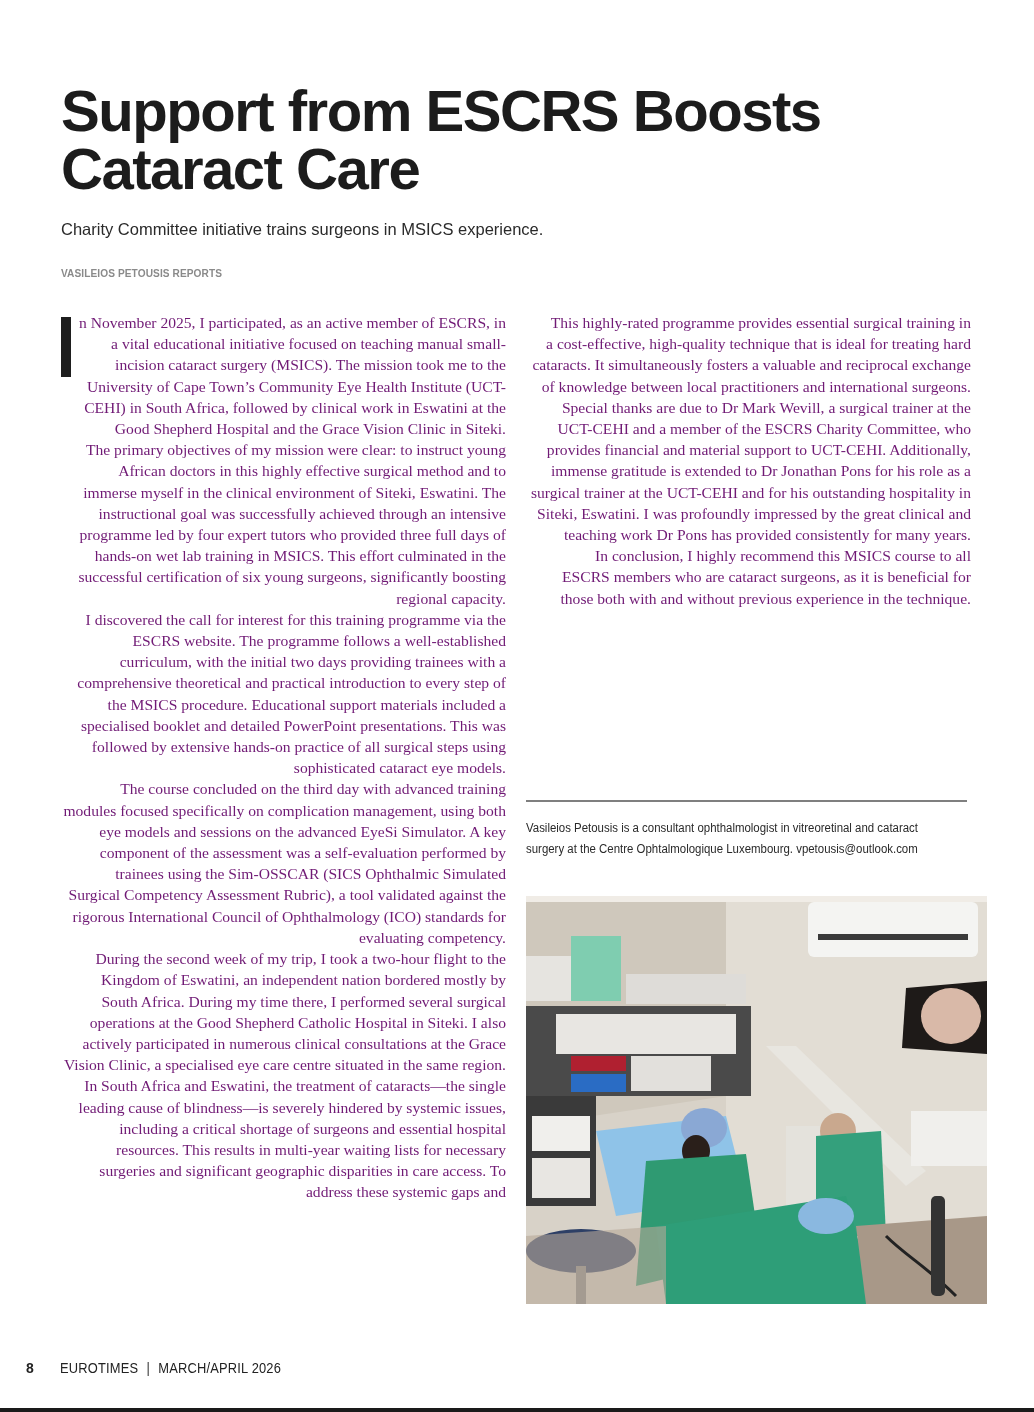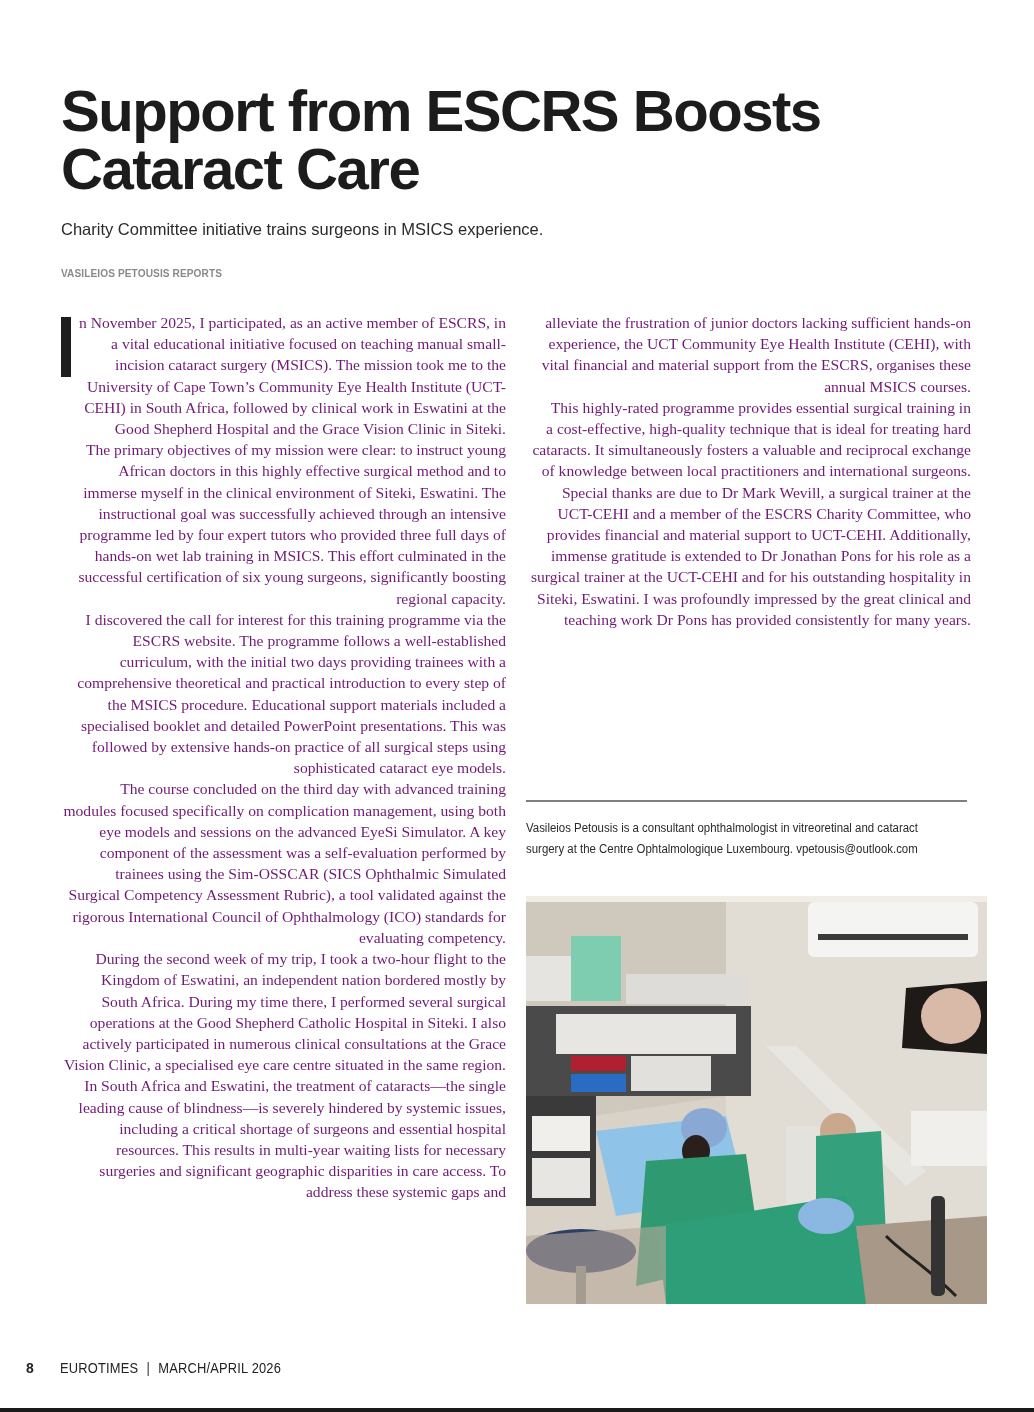--- a/index.html
+++ b/index.html
@@ -86,23 +86,23 @@
 <div class="col col-left">
   <p class="first"><span class="dropcap"></span><span>n November 2025, I participated, as an active member of ESCRS, in a vital educational initiative focused on teaching manual small-incision cataract surgery (MSICS). The mission took me to the University of Cape Town’s Community Eye Health Institute (UCT-CEHI) in South Africa, followed by clinical work in Eswatini at the Good Shepherd Hospital and the Grace Vision Clinic in Siteki.</span></p>
   <p>The primary objectives of my mission were clear: to instruct young African doctors in this highly effective surgical method and to immerse myself in the clinical environment of Siteki, Eswatini. The instructional goal was successfully achieved through an intensive programme led by four expert tutors who provided three full days of hands-on wet lab training in MSICS. This effort culminated in the successful certification of six young surgeons, significantly boosting regional capacity.</p>
   <p>I discovered the call for interest for this training programme via the ESCRS website. The programme follows a well-established curriculum, with the initial two days providing trainees with a comprehensive theoretical and practical introduction to every step of the MSICS procedure. Educational support materials included a specialised booklet and detailed PowerPoint presentations. This was followed by extensive hands-on practice of all surgical steps using sophisticated cataract eye models.</p>
   <p>The course concluded on the third day with advanced training modules focused specifically on complication management, using both eye models and sessions on the advanced EyeSi Simulator. A key component of the assessment was a self-evaluation performed by trainees using the Sim-OSSCAR (SICS Ophthalmic Simulated Surgical Competency Assessment Rubric), a tool validated against the rigorous International Council of Ophthalmology (ICO) standards for evaluating competency.</p>
   <p>During the second week of my trip, I took a two-hour flight to the Kingdom of Eswatini, an independent nation bordered mostly by South Africa. During my time there, I performed several surgical operations at the Good Shepherd Catholic Hospital in Siteki. I also actively participated in numerous clinical consultations at the Grace Vision Clinic, a specialised eye care centre situated in the same region.</p>
   <p>In South Africa and Eswatini, the treatment of cataracts—the single leading cause of blindness—is severely hindered by systemic issues, including a critical shortage of surgeons and essential hospital resources. This results in multi-year waiting lists for necessary surgeries and significant geographic disparities in care access. To address these systemic gaps and</p>
 </div>
 
 <div class="col col-right">
-  <p class="cont">alleviate the frustration of junior doctors lacking sufficient hands-on experience, the UCT Community Eye Health Institute (CEHI), with vital financial and material support from the ESCRS, organises these annual MSICS courses.</p>
   <p>This highly-rated programme provides essential surgical training in a cost-effective, high-quality technique that is ideal for treating hard cataracts. It simultaneously fosters a valuable and reciprocal exchange of knowledge between local practitioners and international surgeons.</p>
   <p>Special thanks are due to Dr Mark Wevill, a surgical trainer at the UCT-CEHI and a member of the ESCRS Charity Committee, who provides financial and material support to UCT-CEHI. Additionally, immense gratitude is extended to Dr Jonathan Pons for his role as a surgical trainer at the UCT-CEHI and for his outstanding hospitality in Siteki, Eswatini. I was profoundly impressed by the great clinical and teaching work Dr Pons has provided consistently for many years.</p>
+  <p>In conclusion, I highly recommend this MSICS course to all ESCRS members who are cataract surgeons, as it is beneficial for those both with and without previous experience in the technique.</p>
 </div>
 
 <div class="divider"></div>
 <div class="bio">Vasileios Petousis is a consultant ophthalmologist in vitreoretinal and cataract surgery at the Centre Ophtalmologique Luxembourg. vpetousis@outlook.com</div>
 
 <div class="photo" title="Surgeons in green gowns performing cataract surgery under an operating microscope in a small clinic room with supply shelves, wall-mounted air conditioner and monitor">
   <svg width="461" height="408" viewBox="0 0 461 408" xmlns="http://www.w3.org/2000/svg">
 
     <rect x="0" y="0" width="461" height="408" fill="#d8d2c8"></rect>
     <rect x="200" y="0" width="261" height="408" fill="#e2ddd4"></rect>

